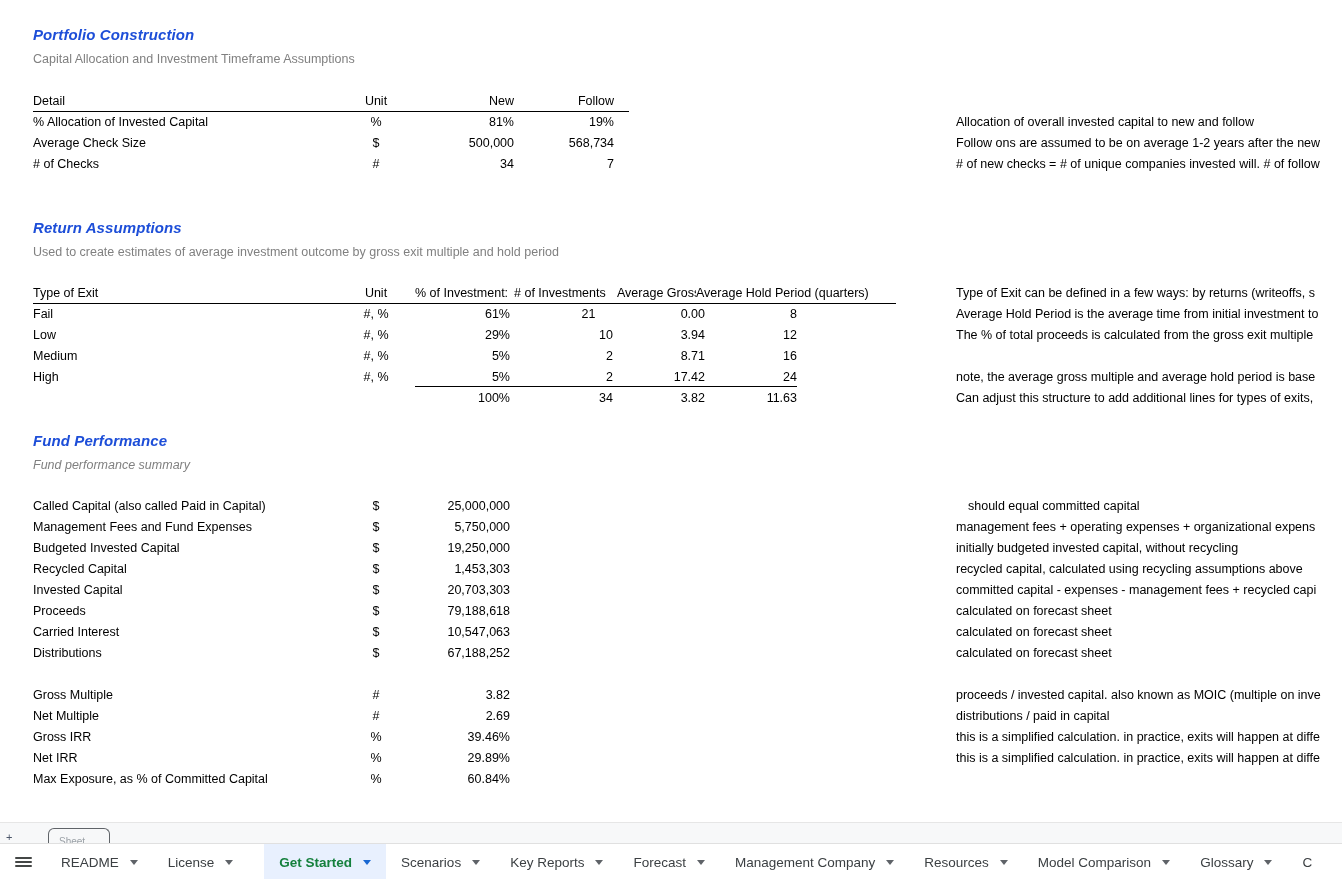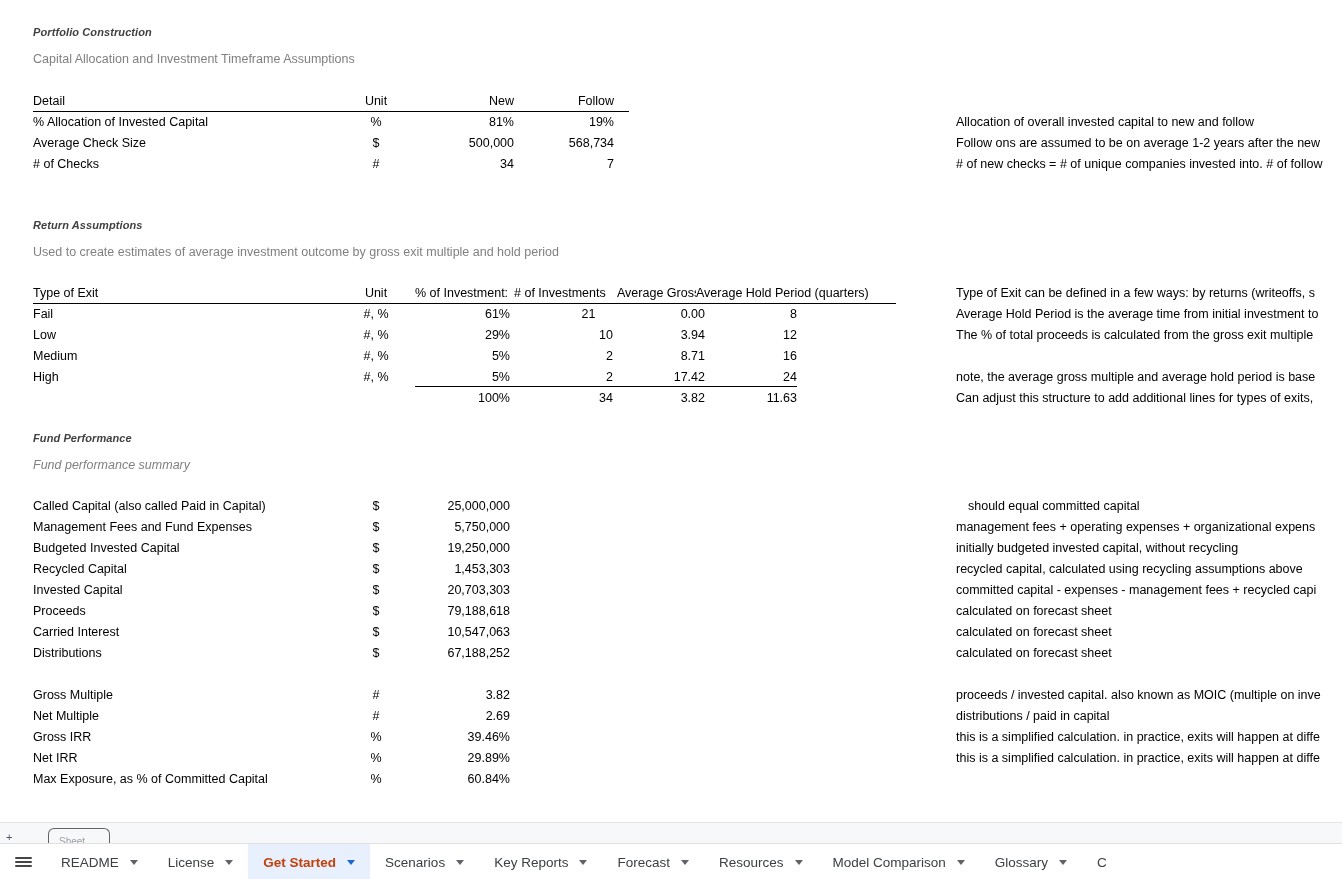--- a/index.html
+++ b/index.html
@@ -25,24 +25,24 @@
     width: 1342px;
     height: 838px;
     overflow: hidden;
     background: #ffffff;
   }
 
   .section { position: absolute; left: 0; top: 0; width: 1342px; }
 
   .sec-title {
     position: absolute;
-    font-size: 11px;
+    font-size: 15px;
     font-weight: bold;
     font-style: italic;
-    color: #404040;
+    color: #1d4ed8;
     white-space: nowrap;
     letter-spacing: .1px;
   }
   .sec-sub {
     position: absolute;
     font-size: 12.5px;
     color: #808080;
     white-space: nowrap;
   }
 
@@ -155,22 +155,23 @@
     align-items: center;
     gap: 11px;
     padding: 0 15px;
     font-size: 13.5px;
     color: #3c4043;
     cursor: pointer;
     flex: 0 0 auto;
   }
   .tab.active {
     background: #e8f0fe;
-    color: #c2410c;
+    color: #15803d;
     font-weight: bold;
+    margin-left: 16px;
   }
   .caret {
     width: 0; height: 0;
     border-left: 4.5px solid transparent;
     border-right: 4.5px solid transparent;
     border-top: 5px solid #5f6368;
     display: inline-block;
   }
   .tab.active .caret { border-top-color: #1967d2; }
   .tab-label { display: inline-block; }
@@ -203,21 +204,21 @@
     <div class="cell r" style="left:420px; top:136px; width:94px;">500,000</div>
     <div class="cell r" style="left:520px; top:136px; width:94px;">568,734</div>
 
     <div class="cell l" style="left:33px; top:157px; width:300px;"># of Checks</div>
     <div class="cell c" style="left:346px; top:157px; width:60px;">#</div>
     <div class="cell r" style="left:420px; top:157px; width:94px;">34</div>
     <div class="cell r" style="left:520px; top:157px; width:94px;">7</div>
 
     <div class="note" style="top:115px;">Allocation of overall invested capital to new and follow</div>
     <div class="note" style="top:136px;">Follow ons are assumed to be on average 1-2 years after the new</div>
-    <div class="note" style="top:157px;"># of new checks = # of unique companies invested into. # of follow</div>
+    <div class="note" style="top:157px;"># of new checks = # of unique companies invested will. # of follow</div>
   </div>
 
   <div class="section">
 
     <div class="sec-title" style="left:33px; top:219px;">Return Assumptions</div>
 
     <div class="sec-sub" style="left:33px; top:245px;">Used to create estimates of average investment outcome by gross exit multiple and hold period</div>
 
     <div class="cell hdr l" style="left:33px; top:286px; width:300px;">Type of Exit</div>
     <div class="cell hdr c" style="left:346px; top:286px; width:60px;">Unit</div>
@@ -383,20 +384,24 @@
   <div class="tab">
     <span class="tab-label">Key Reports</span>
     <span class="caret"></span>
   </div>
 
   <div class="tab">
     <span class="tab-label">Forecast</span>
     <span class="caret"></span>
   </div>
 
+  <div class="tab">
+    <span class="tab-label">Management Company</span>
+    <span class="caret"></span>
+  </div>
 
   <div class="tab">
     <span class="tab-label">Resources</span>
     <span class="caret"></span>
   </div>
 
   <div class="tab">
     <span class="tab-label">Model Comparison</span>
     <span class="caret"></span>
   </div>

